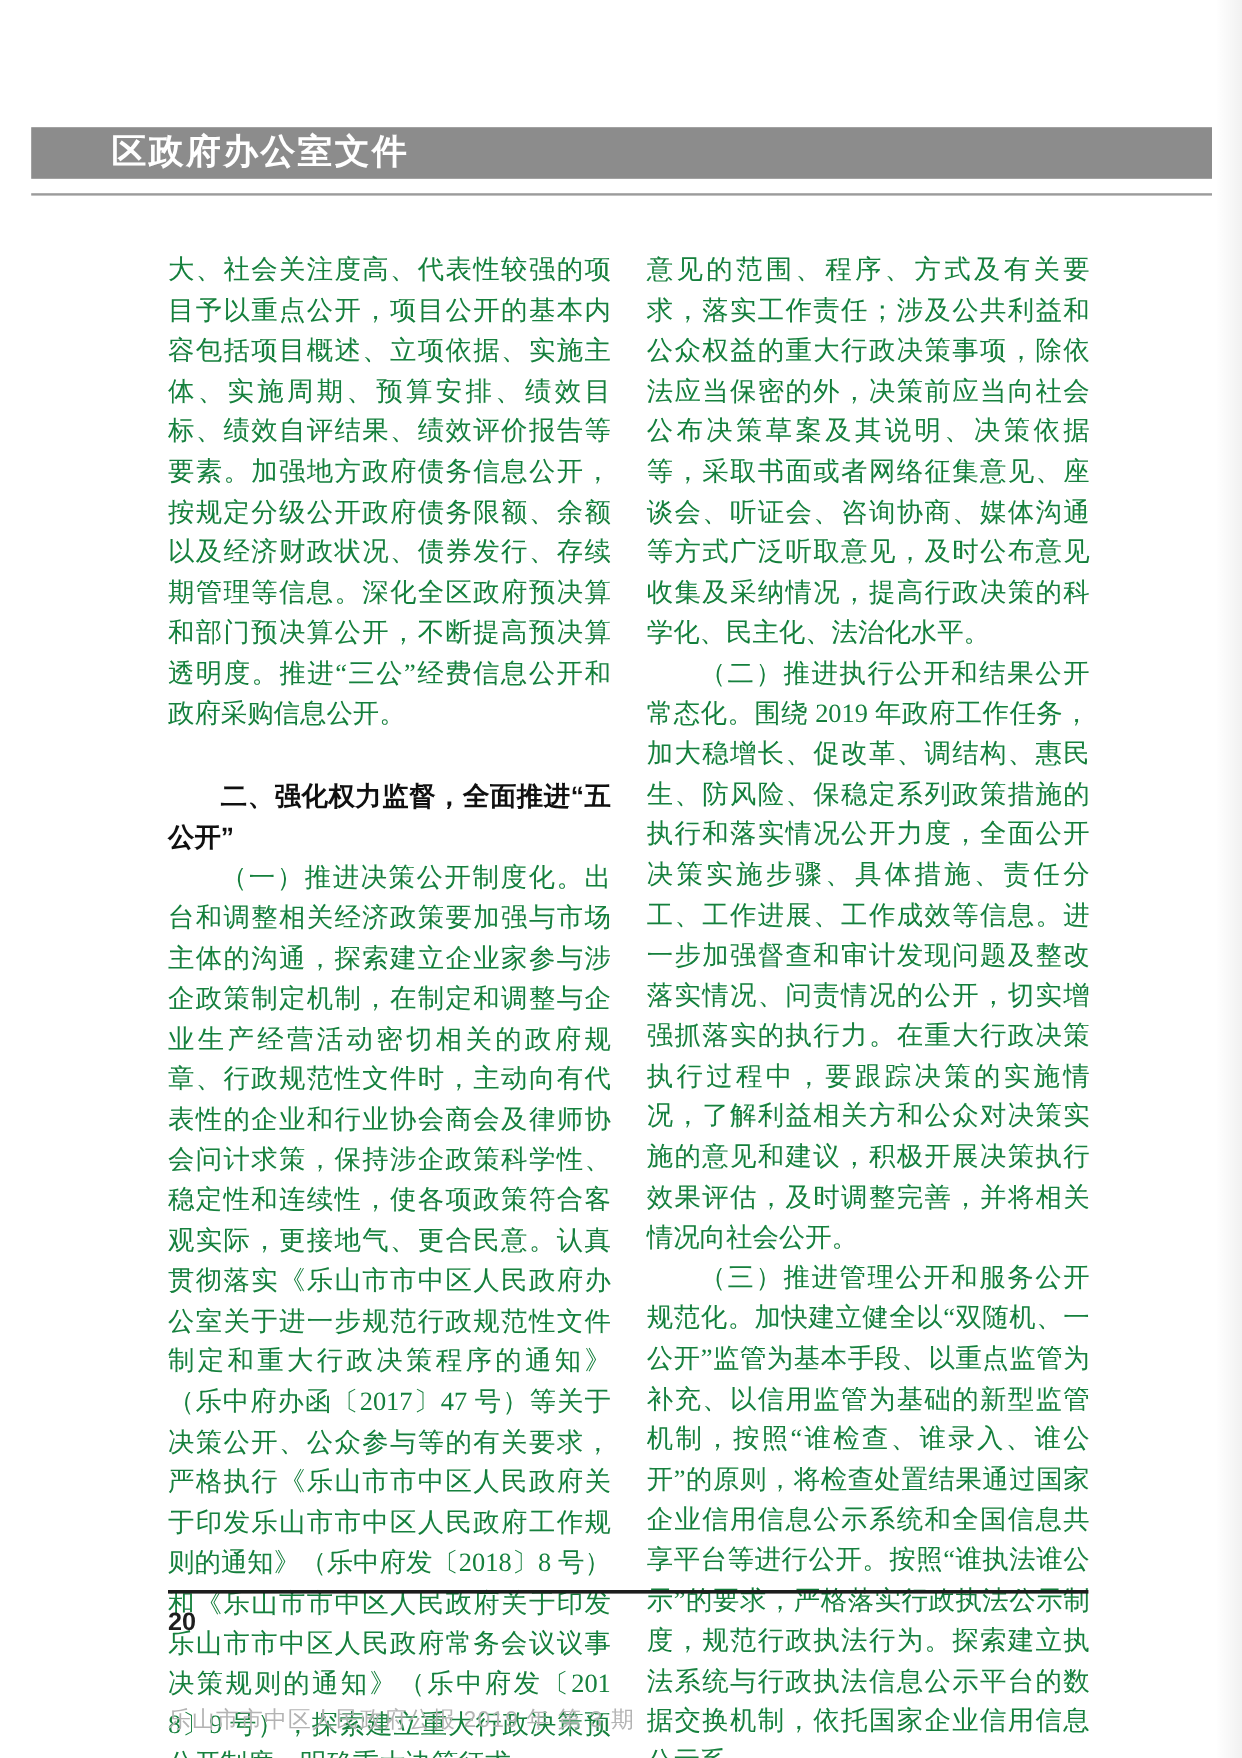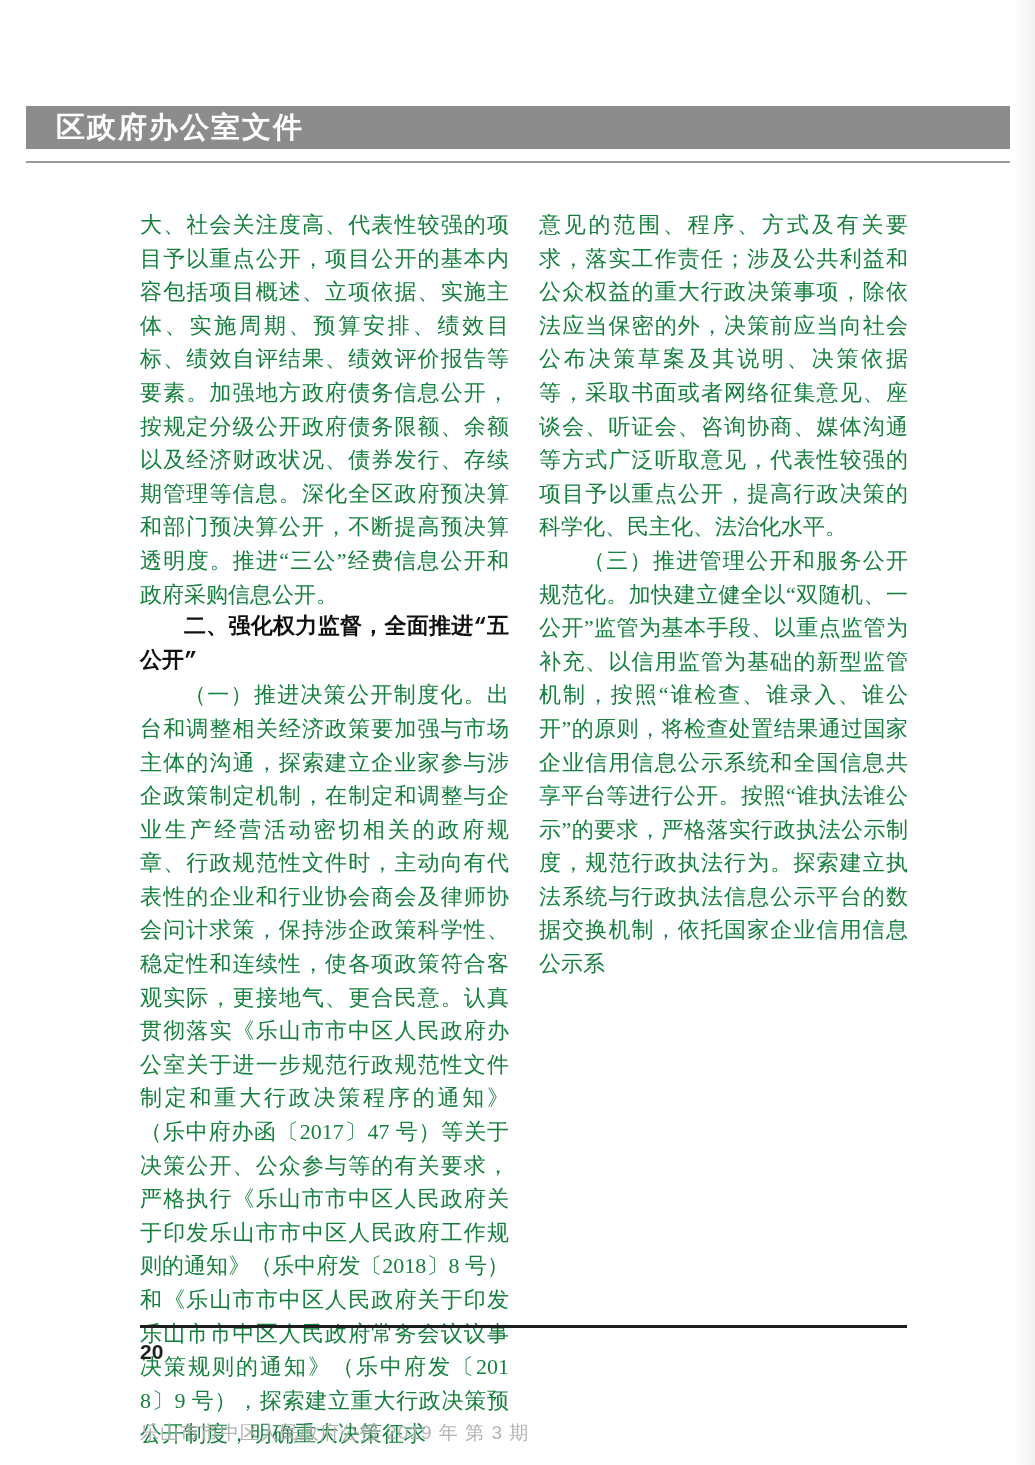--- a/index.html
+++ b/index.html
@@ -15,21 +15,21 @@
   
   .doc-banner {
     position: absolute;
     left: 26px; top: 106px;
     width: 984px; height: 43px;
     background: #8c8c8c;
     display: flex;
     align-items: center;
   }
   .doc-banner h1 {
-    padding-left: 30px;
+    padding-left: 67px;
     color: #ffffff;
     font-family: "Liberation Sans", "DejaVu Sans", sans-serif;
     font-weight: 700;
     font-size: 29px;
     letter-spacing: 2px;
     line-height: 1;
   }
   .banner-rule {
     position: absolute;
     left: 26px; top: 161px;
@@ -50,23 +50,24 @@
   }
   .body-para, .section-heading {
     font-size: 22px;
     line-height: 33.6px;
     color: #15803d;
     text-align: justify;
     text-justify: inter-character;
     word-break: break-all;
   }
   .section-heading {
-    font-family: Liberation Mono, monospace;
+    font-family: Liberation Sans, sans-serif;
     font-weight: 700;
     color: #101010;
+    margin-top: 36px;
   }
   .indent { text-indent: 2em; }
   
   .footer-rule {
     position: absolute;
     left: 140px; top: 1325px;
     width: 767px; height: 3px;
     background: #1d1d1d;
   }
   .footer-line {
@@ -110,21 +111,22 @@
   <div class="banner-rule"></div>
 
   <main class="columns">
     <section class="col">
       <p class="body-para">大、社会关注度高、代表性较强的项目予以重点公开，项目公开的基本内容包括项目概述、立项依据、实施主体、实施周期、预算安排、绩效目标、绩效自评结果、绩效评价报告等要素。加强地方政府债务信息公开，按规定分级公开政府债务限额、余额以及经济财政状况、债券发行、存续期管理等信息。深化全区政府预决算和部门预决算公开，不断提高预决算透明度。推进“三公”经费信息公开和政府采购信息公开。</p>
       <h2 class="section-heading indent">二、强化权力监督，全面推进“五公开”</h2>
       <p class="body-para indent">（一）推进决策公开制度化。出台和调整相关经济政策要加强与市场主体的沟通，探索建立企业家参与涉企政策制定机制，在制定和调整与企业生产经营活动密切相关的政府规章、行政规范性文件时，主动向有代表性的企业和行业协会商会及律师协会问计求策，保持涉企政策科学性、稳定性和连续性，使各项政策符合客观实际，更接地气、更合民意。认真贯彻落实《乐山市市中区人民政府办公室关于进一步规范行政规范性文件制定和重大行政决策程序的通知》（乐中府办函〔2017〕47 号）等关于决策公开、公众参与等的有关要求，严格执行《乐山市市中区人民政府关于印发乐山市市中区人民政府工作规则的通知》（乐中府发〔2018〕8 号）和《乐山市市中区人民政府关于印发乐山市市中区人民政府常务会议议事决策规则的通知》（乐中府发〔2018〕9 号），探索建立重大行政决策预公开制度，明确重大决策征求</p>
     </section>
 
     <section class="col">
-      <p class="body-para">意见的范围、程序、方式及有关要求，落实工作责任；涉及公共利益和公众权益的重大行政决策事项，除依法应当保密的外，决策前应当向社会公布决策草案及其说明、决策依据等，采取书面或者网络征集意见、座谈会、听证会、咨询协商、媒体沟通等方式广泛听取意见，代表性较强的项目予以重点公开，提高行政决策的科学化、民主化、法治化水平。</p>
+      <p class="body-para">意见的范围、程序、方式及有关要求，落实工作责任；涉及公共利益和公众权益的重大行政决策事项，除依法应当保密的外，决策前应当向社会公布决策草案及其说明、决策依据等，采取书面或者网络征集意见、座谈会、听证会、咨询协商、媒体沟通等方式广泛听取意见，及时公布意见收集及采纳情况，提高行政决策的科学化、民主化、法治化水平。</p>
+      <p class="body-para indent">（二）推进执行公开和结果公开常态化。围绕 2019 年政府工作任务，加大稳增长、促改革、调结构、惠民生、防风险、保稳定系列政策措施的执行和落实情况公开力度，全面公开决策实施步骤、具体措施、责任分工、工作进展、工作成效等信息。进一步加强督查和审计发现问题及整改落实情况、问责情况的公开，切实增强抓落实的执行力。在重大行政决策执行过程中，要跟踪决策的实施情况，了解利益相关方和公众对决策实施的意见和建议，积极开展决策执行效果评估，及时调整完善，并将相关情况向社会公开。</p>
       <p class="body-para indent">（三）推进管理公开和服务公开规范化。加快建立健全以“双随机、一公开”监管为基本手段、以重点监管为补充、以信用监管为基础的新型监管机制，按照“谁检查、谁录入、谁公开”的原则，将检查处置结果通过国家企业信用信息公示系统和全国信息共享平台等进行公开。按照“谁执法谁公示”的要求，严格落实行政执法公示制度，规范行政执法行为。探索建立执法系统与行政执法信息公示平台的数据交换机制，依托国家企业信用信息公示系</p>
     </section>
   </main>
 
   <div class="footer-rule"></div>
 
   <footer class="footer-line">
     <span class="page-num">20</span>
     <span class="pub-name">乐山市市中区人民政府公报 2019 年  第 3 期</span>
   </footer>

